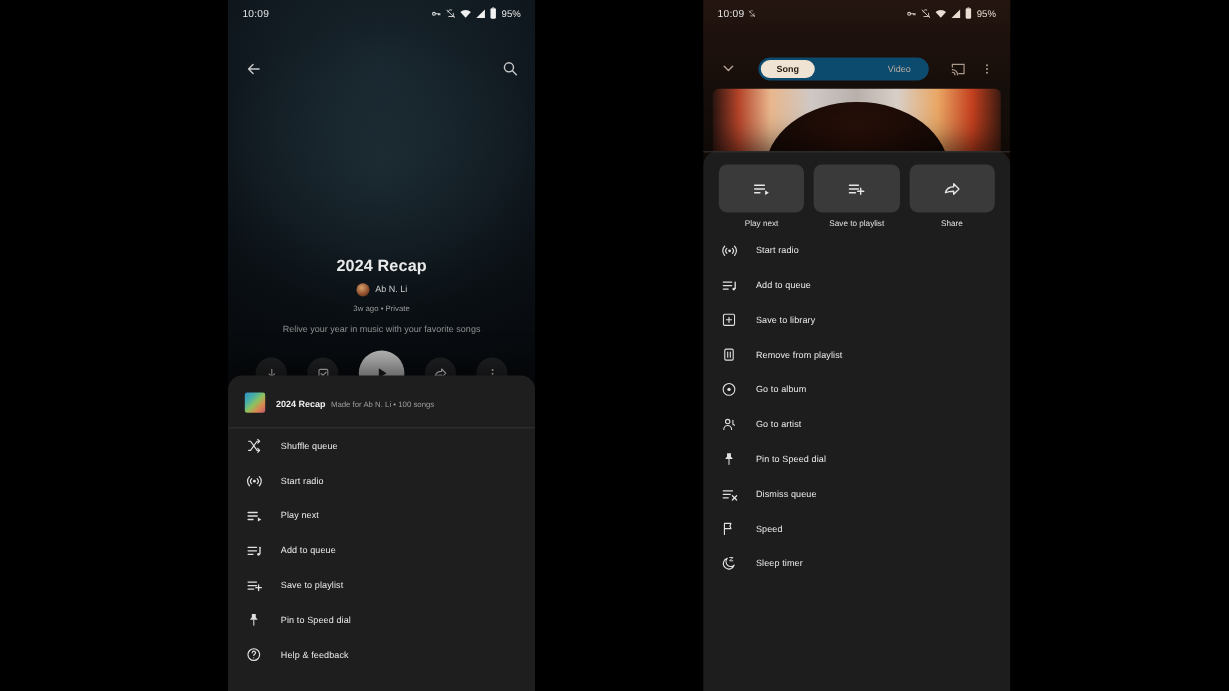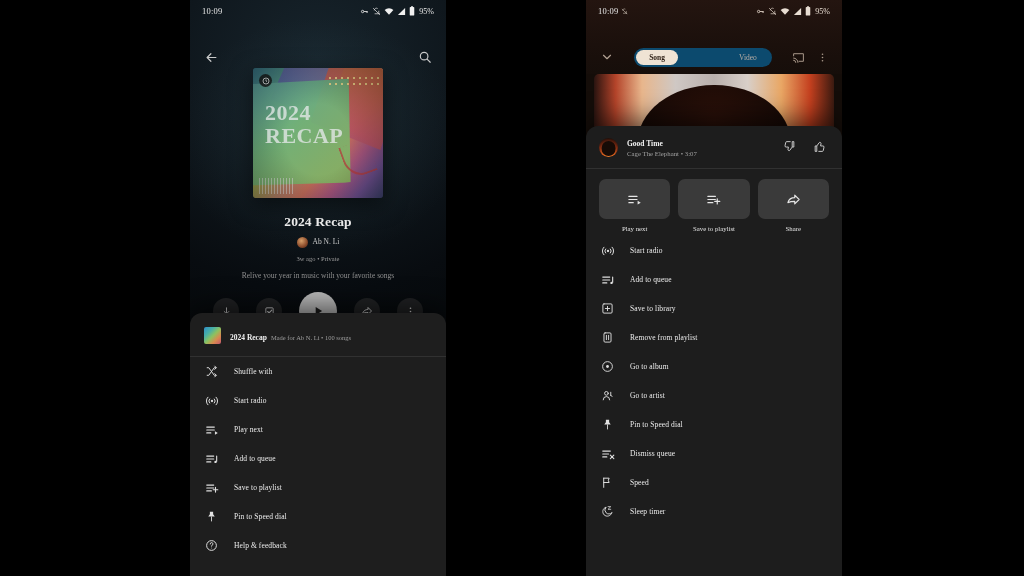--- a/index.html
+++ b/index.html
@@ -2,21 +2,21 @@
 <html><head>
 <meta charset="utf-8">
 <style>
   * { box-sizing: border-box; margin: 0; padding: 0; }
   html, body {
     width: 1024px; height: 576px;
     background: #000;
     font-family: "Liberation Sans", sans-serif;
     overflow: hidden;
   }
-  .stage { position: relative; width: 1024px; height: 456px; background: #000; font-family: Liberation Serif, serif; }
+  .stage { position: relative; width: 1024px; height: 456px; background: #000; }
 
   
   .phone { position: absolute; top: 0; height: 576px; overflow: hidden; }
   .phone-left  { left: 190px; width: 256px; }
   .phone-right { left: 586px; width: 256px; }
 
   
   .statusbar {
     position: absolute; top: 0; left: 0; right: 0; height: 22px;
     display: flex; align-items: center; justify-content: space-between;
@@ -232,40 +232,20 @@
           </svg>
         </span>
       <span>
           <svg width="14" height="14" viewBox="0 0 24 24" fill="none" stroke="#d8d8d8" stroke-width="2" stroke-linecap="round">
             <circle cx="10.5" cy="10.5" r="6.5"></circle>
             <path d="M15.5 15.5 21 21"></path>
           </svg>
         </span>
     </div>
 
-    <div class="hero-art">
-      <div class="artbg"></div>
-      <div class="shape3"></div>
-      <div class="shape2"></div>
-      <div class="shape1"></div>
-      <div class="dots"></div>
-      <div class="swoosh"></div>
-      <div class="barcode"></div>
-      <div class="vignette"></div>
-      <div class="ytbadge">
-        <svg width="8" height="8" viewBox="0 0 24 24" fill="none" stroke="#e4e4e4" stroke-width="2">
-            <circle cx="12" cy="12" r="9"></circle>
-            <path d="M12 7v5l3 2" stroke-width="2"></path>
-          </svg>
-      </div>
-      <div class="recap-text">
-        <div>2024</div>
-        <div>RECAP</div>
-      </div>
-    </div>
 
     <div class="meta">
       <div class="meta-title">2024 Recap</div>
       <div class="meta-owner">
         <span class="owner-av"></span>
         <span class="owner-name">Ab N. Li</span>
       </div>
       <div class="meta-sub">3w ago • Private</div>
       <div class="meta-desc">Relive your year in music with your favorite songs</div>
     </div>
@@ -311,21 +291,21 @@
       </div>
       <div class="sheet-divider"></div>
 
       <div class="mitem">
         <span class="mic">
             <svg width="13" height="13" viewBox="0 0 24 24" fill="none" stroke="#e0e0e0" stroke-width="1.8" stroke-linecap="round" stroke-linejoin="round">
               <path d="M4 5h3l10 14h3M4 19h3L17 5h3"></path>
               <path d="M18 2l3 3-3 3M18 16l3 3-3 3"></path>
             </svg>
           </span>
-        <span class="mlabel">Shuffle with</span>
+        <span class="mlabel">Shuffle queue</span>
       </div>
       <div class="mitem">
         <span class="mic">
             <svg width="14" height="14" viewBox="0 0 24 24" fill="none" stroke="#e0e0e0" stroke-width="1.7" stroke-linecap="round">
               <circle cx="12" cy="12" r="2" fill="#e0e0e0" stroke="none"></circle>
               <path d="M8 8.5a5 5 0 0 0 0 7M16 8.5a5 5 0 0 1 0 7"></path>
               <path d="M5 5.5a9 9 0 0 0 0 13M19 5.5a9 9 0 0 1 0 13"></path>
             </svg>
           </span>
         <span class="mlabel">Start radio</span>
@@ -452,37 +432,20 @@
             <svg width="11" height="11" viewBox="0 0 24 24" fill="#b8a797">
               <circle cx="12" cy="5" r="1.8"></circle>
               <circle cx="12" cy="12" r="1.8"></circle>
               <circle cx="12" cy="19" r="1.8"></circle>
             </svg>
           </span>
       </span>
     </div>
 
     <div class="sheet sheet-right">
-      <div class="rhead">
-        <span class="rh-thumb"></span>
-        <span class="rh-txt">
-          <div class="rh-title">Good Time</div>
-          <div class="rh-sub">Cage The Elephant • 3:07</div>
-        </span>
-        <span class="rh-acts">
-          <span><svg width="13" height="13" viewBox="0 0 24 24" fill="none" stroke="#d6d6d6" stroke-width="1.7" stroke-linejoin="round">
-                <path d="M14 3H7a2 2 0 0 0-2 1.6l-1.2 6A2 2 0 0 0 5.8 13H10l-.8 4.3a2 2 0 0 0 3.6 1.5L17 13h0V3"></path>
-                <path d="M17 3h3v10h-3"></path>
-              </svg></span>
-          <span><svg width="13" height="13" viewBox="0 0 24 24" fill="none" stroke="#d6d6d6" stroke-width="1.7" stroke-linejoin="round">
-                <path d="M10 21h7a2 2 0 0 0 2-1.6l1.2-6A2 2 0 0 0 18.2 11H14l.8-4.3A2 2 0 0 0 11.2 5.2L7 11v10"></path>
-                <path d="M7 21H4V11h3"></path>
-              </svg></span>
-        </span>
-      </div>
       <div class="sheet-divider"></div>
 
       <div class="quickrow">
         <div class="qcard">
           <span class="qbox">
               <svg width="15" height="15" viewBox="0 0 24 24" fill="none" stroke="#e6e6e6" stroke-width="1.9" stroke-linecap="round">
                 <path d="M3 7h13M3 12h13M3 17h7"></path>
                 <path d="M17 14l5 3-5 3z" fill="#e6e6e6" stroke="none"></path>
               </svg>
             </span>

